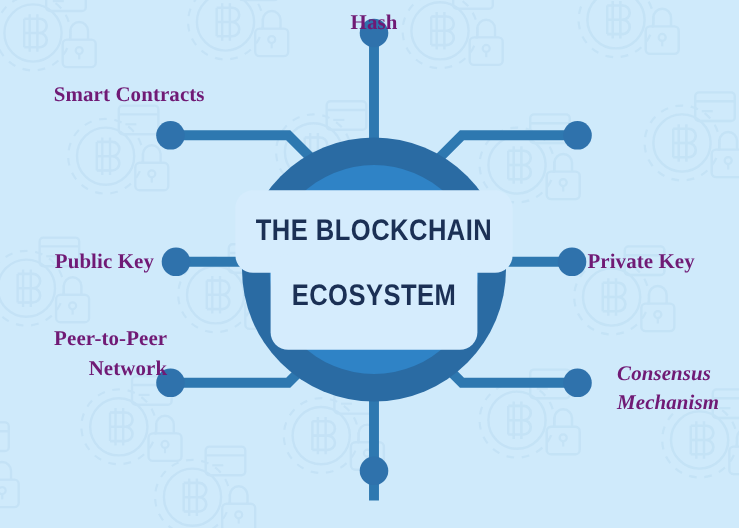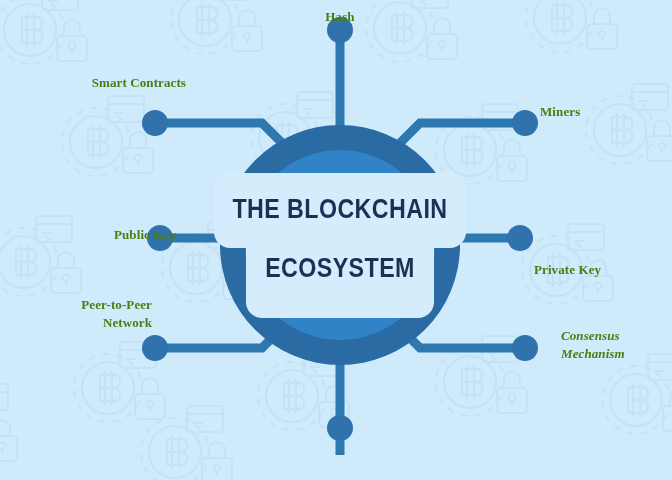--- a/index.html
+++ b/index.html
@@ -25,24 +25,24 @@
     opacity: 0.55;
   }
   #spokes {
     position: absolute;
     left: 0; top: 0;
     width: 672px;
     height: 480px;
   }
   .node-label {
     position: absolute;
-    color: #4d7c0f;
+    color: #701a75;
     font-family: "Liberation Serif", "DejaVu Serif", serif;
     font-weight: bold;
-    font-size: 13px;
+    font-size: 19px;
     line-height: 1.42;
     letter-spacing: 0.1px;
     white-space: pre-line;
   }
   .lbl-right { text-align: left; }
   .lbl-left  { text-align: right; }
   .lbl-center{ text-align: center; }
 
   
   #hub {
@@ -196,28 +196,27 @@
     <div id="hub-plate">
       <div class="plate-row" id="plate-top"></div>
       <div class="plate-row" id="plate-bottom"></div>
       <div class="hub-text" id="hub-text-1">THE BLOCKCHAIN</div>
       <div class="hub-text" id="hub-text-2">ECOSYSTEM</div>
     </div>
   </div>
 
   <div class="node-label lbl-center" style="left:270px; top:8px; width:140px;">Hash</div>
 
-  <div class="node-label lbl-right" style="left:540px; top:103px; width:130px;">Miners</div>
-
-  <div class="node-label lbl-right" style="left:534px; top:226px; width:110px;margin-top:35px;">Private Key</div>
+
+  <div class="node-label lbl-right" style="left:534px; top:226px; width:110px;">Private Key</div>
 
   <div class="node-label lbl-right" style="left:561px; top:327px; width:136px;font-style:italic;">Consensus
 Mechanism</div>
 
 
   <div class="node-label lbl-left" style="left:12px; top:296px; width:140px;">Peer-to-Peer
 Network</div>
 
-  <div class="node-label lbl-left" style="left:0px; top:226px; width:140px;margin-left:36px;">Public Key</div>
+  <div class="node-label lbl-left" style="left:0px; top:226px; width:140px;">Public Key</div>
 
   <div class="node-label lbl-left" style="left:4px; top:74px; width:182px;">Smart Contracts</div>
 
 </div>
 
 </body></html>

